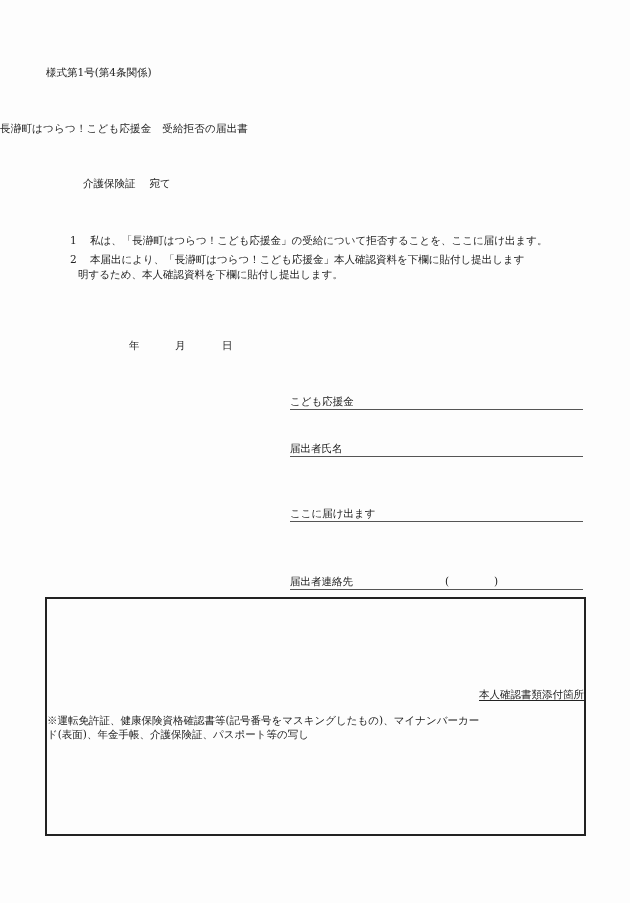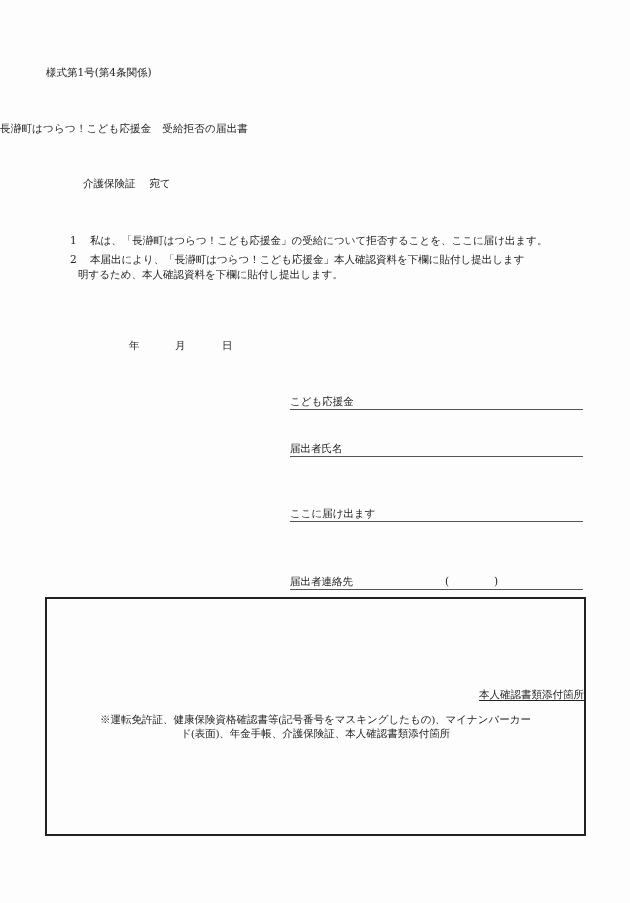--- a/index.html
+++ b/index.html
@@ -58,24 +58,22 @@
     left: 0; width: 100%;
     top: 89px;
     text-align: right;
     font-size: 10.5px;
   }
   .attach-title span { text-decoration: underline; text-underline-offset: 2px; }
   .attach-note {
     position: absolute;
     left: 0; width: 100%;
     top: 114px;
-    text-align: center;
     font-size: 10.5px;
     line-height: 14px;
-    font-family: Liberation Serif, serif;
   }
 </style>
 </head>
 <body>
 
 <div class="abs form-number">様式第1号(第4条関係)</div>
 
 <div class="abs doc-title">長瀞町はつらつ！こども応援金　受給拒否の届出書</div>
 
 <div class="abs addressee">
@@ -112,15 +110,15 @@
   <span class="paren-open">(</span>
   <span class="paren-close">)</span>
 </div>
 
 <div class="attach-box">
   <div class="attach-title">
     <span>本人確認書類添付箇所</span>
   </div>
   <div class="attach-note">
     <div>※運転免許証、健康保険資格確認書等(記号番号をマスキングしたもの)、マイナンバーカー</div>
-    <div>ド(表面)、年金手帳、介護保険証、本人確認書類添付箇所</div>
+    <div>ド(表面)、年金手帳、介護保険証、パスポート等の写し</div>
   </div>
 </div>
 
 </body></html>

